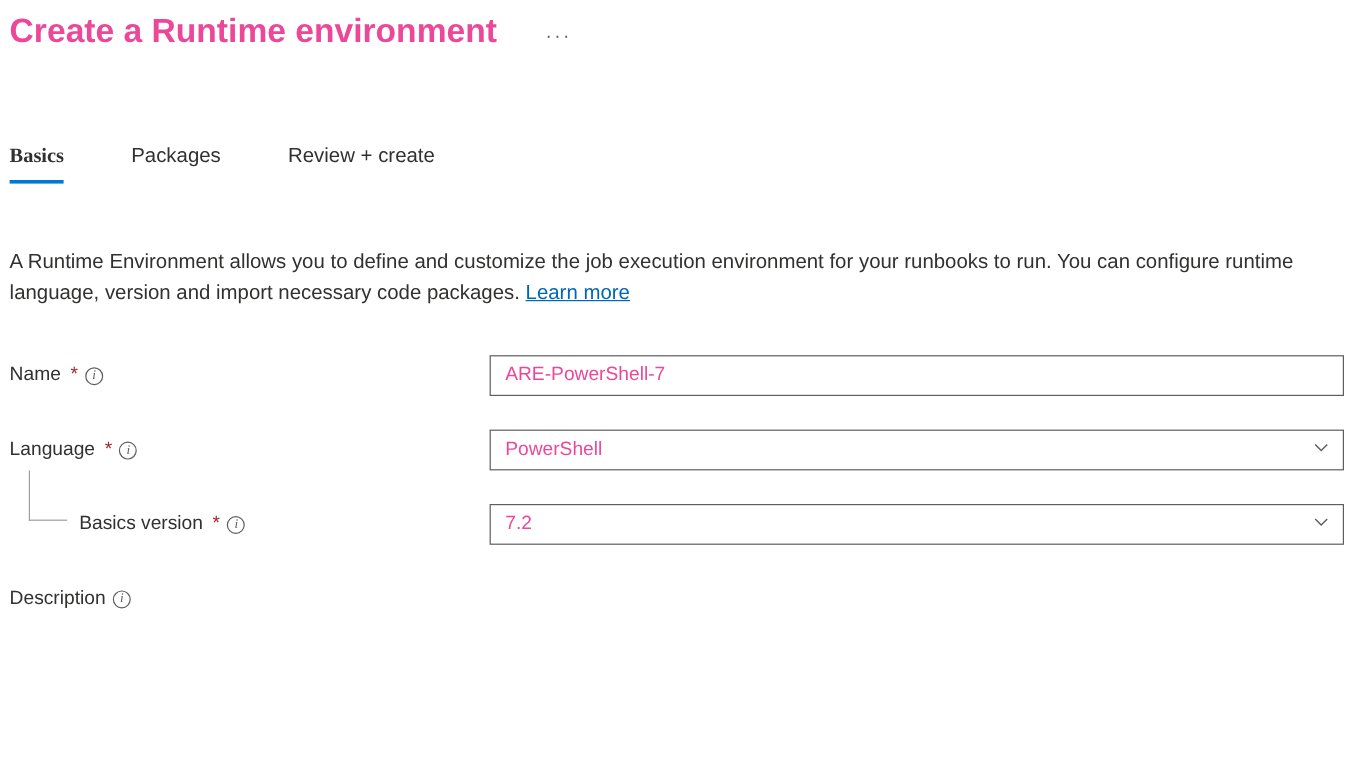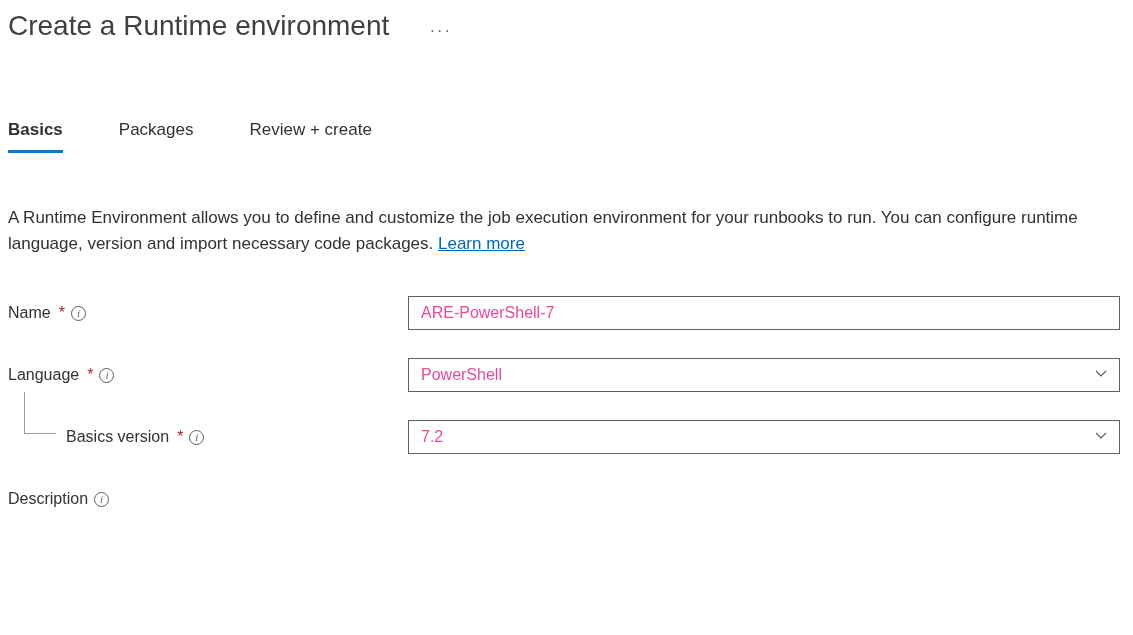--- a/index.html
+++ b/index.html
@@ -5,22 +5,22 @@
     * { box-sizing: border-box; margin: 0; padding: 0; }
     body {
       font-family: "Segoe UI", -apple-system, sans-serif;
       background: #fff;
       color: #323130;
       padding: 10px 8px;
       width: 1133px;
     }
     .page-title {
       font-size: 28px;
-      font-weight: 400;
-      color: #404040;
+      font-weight: 700;
+      color: #ec4899;
       display: inline-block;
     }
     .ellipsis-btn {
       display: inline-block;
       margin-left: 36px;
       color: #605e5c;
       font-size: 16px;
       letter-spacing: 2px;
       cursor: pointer;
       vertical-align: middle;
@@ -34,20 +34,21 @@
     .tab {
       font-size: 17px;
       color: #323130;
       padding-bottom: 10px;
       cursor: pointer;
       font-weight: 400;
     }
     .tab.active {
       font-weight: 600;
       border-bottom: 3px solid #0078d4;
+      font-family: Liberation Serif, serif;
     }
     .intro {
       margin-top: 52px;
       font-size: 17px;
       line-height: 1.5;
       color: #323130;
       max-width: 1100px;
     }
     .learn-more {
       color: #0067b8;

